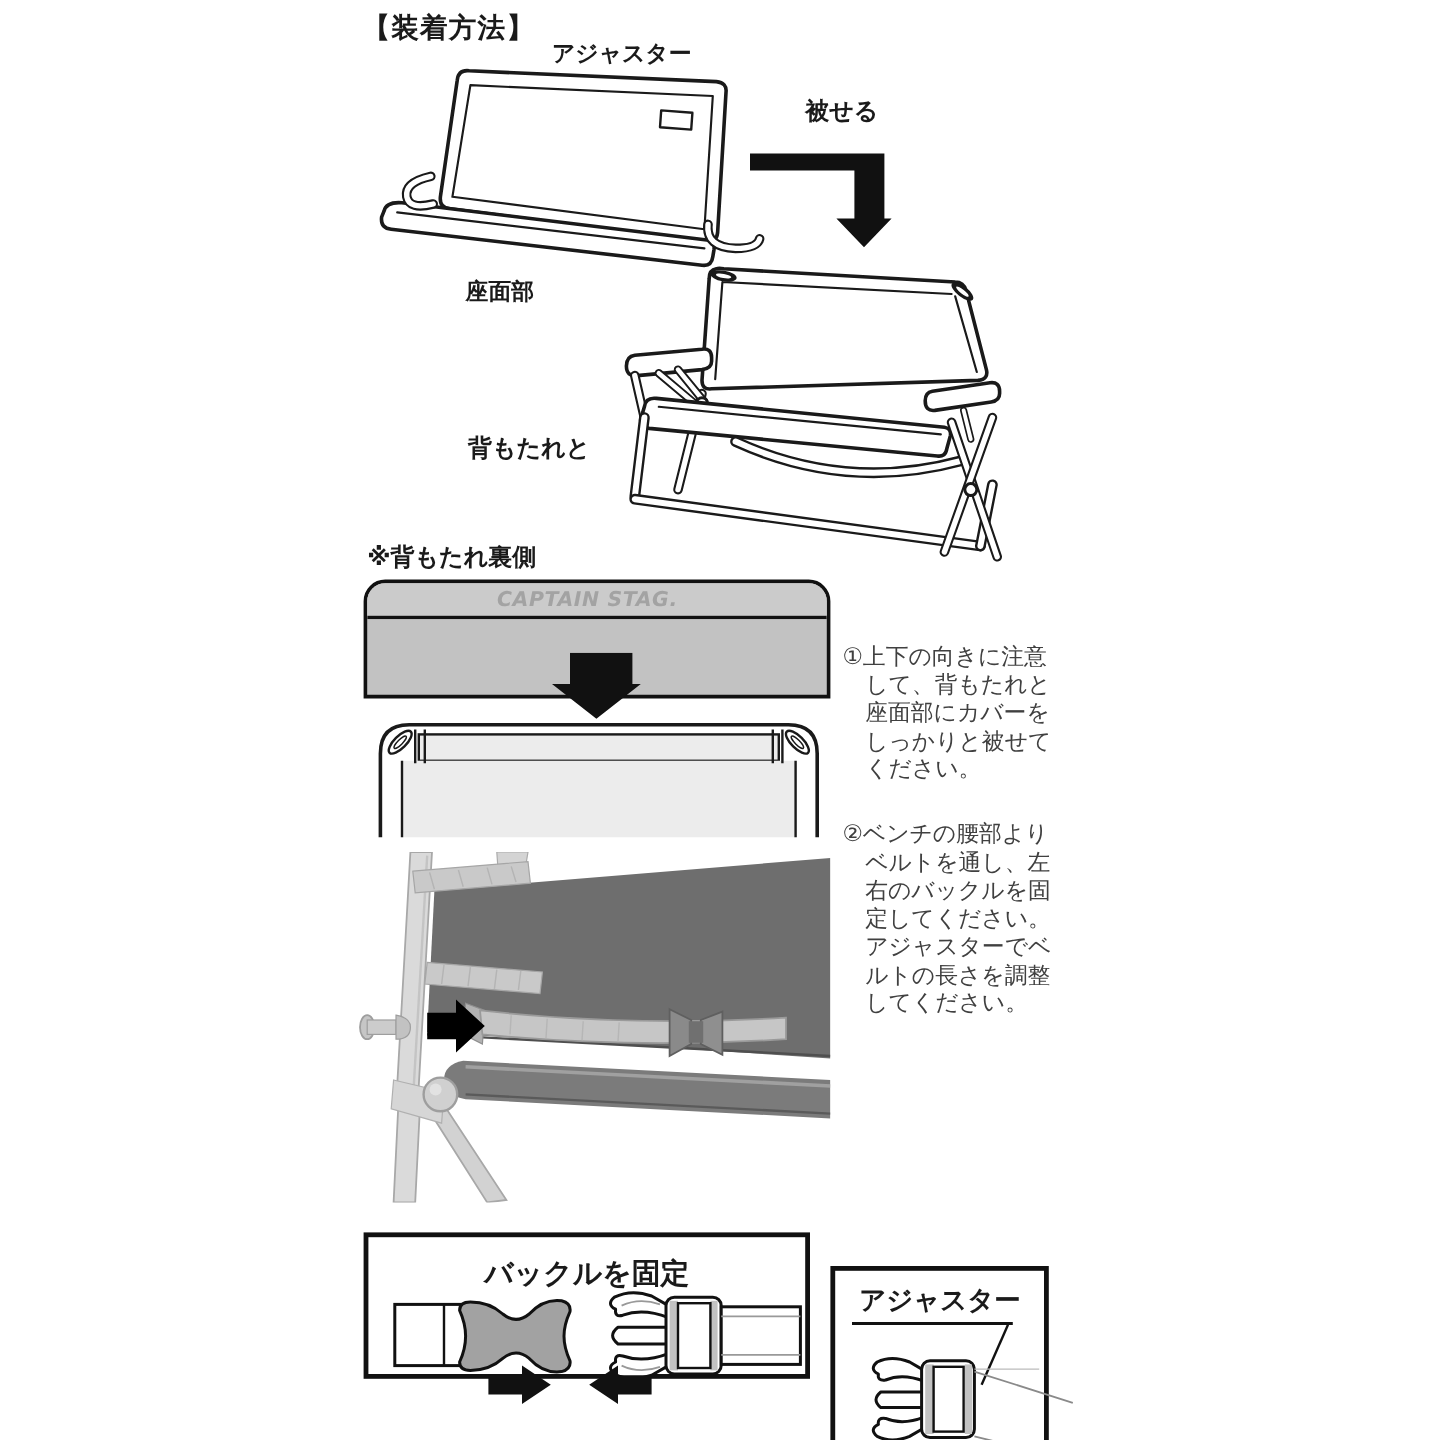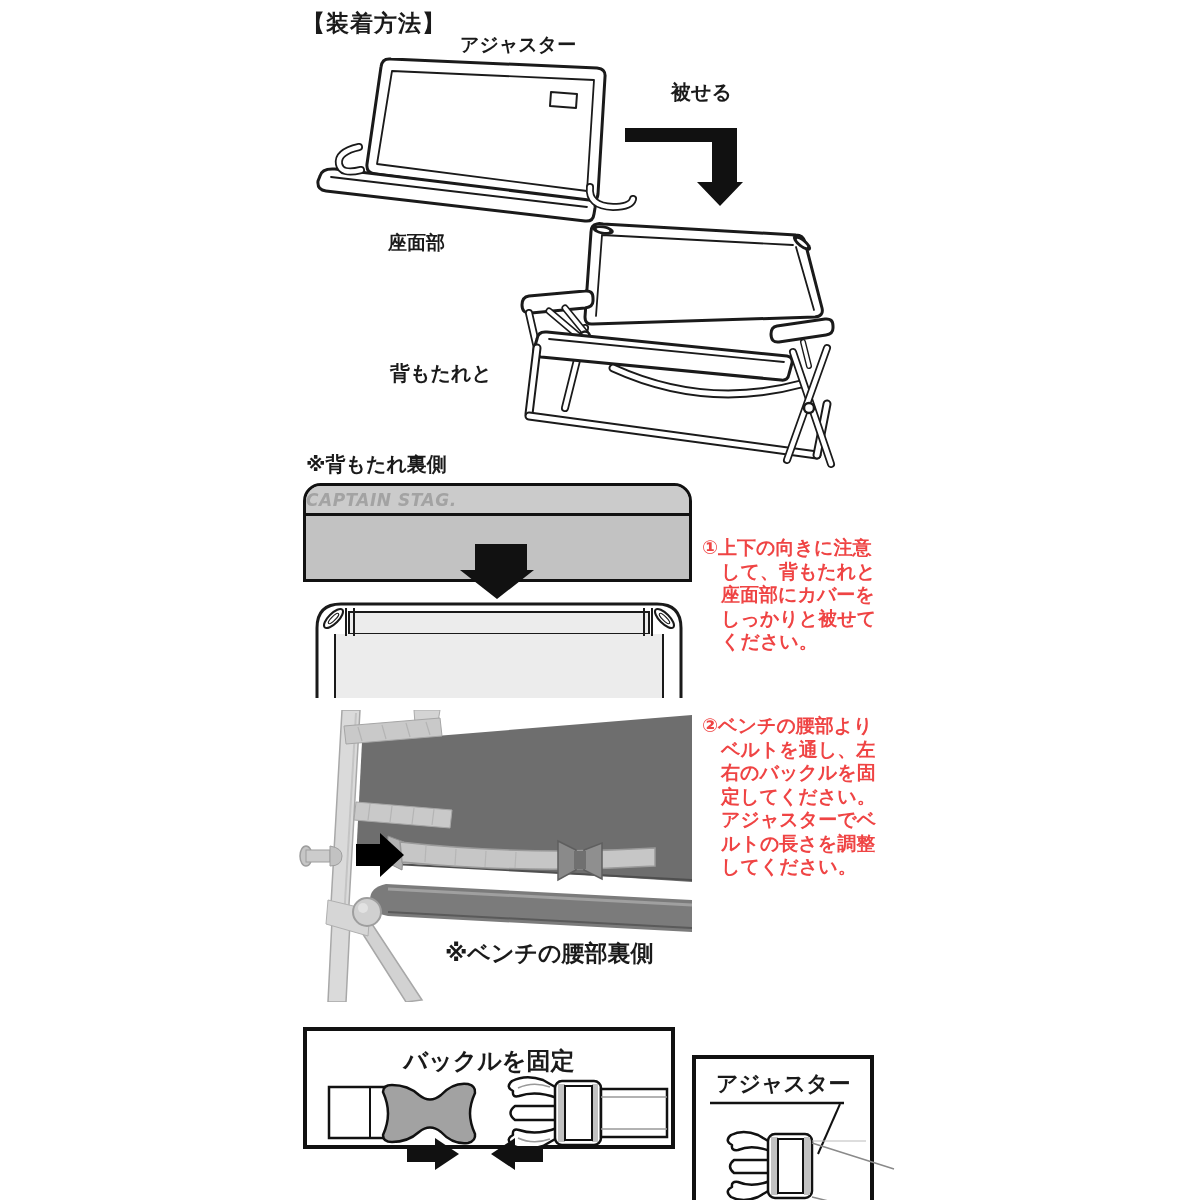--- a/index.html
+++ b/index.html
@@ -6,33 +6,33 @@
   .canvas{
     position:relative;width:1200px;height:1200px;background:#ffffff;overflow:hidden;
     font-family:"DejaVu Sans","Liberation Sans",sans-serif;color:#111;border-radius:29px;
   }
   .abs{position:absolute;}
   .jp{font-weight:700;color:#1a1a1a;white-space:nowrap;}
   .title{font-size:23px;font-weight:800;letter-spacing:1px;}
   .lbl19{font-size:19px;}
   .lbl20{font-size:20px;}
   .steptext{
-    font-size:19px;line-height:23.5px;font-weight:700;color:#ef4444;
+    font-size:19px;line-height:23.5px;font-weight:400;color:#404040;
     white-space:pre-line;width:185px;
   }
   .caption23{font-size:23px;font-weight:700;}
   
   .back-panel{
     left:303px;top:483px;width:389px;height:99px;box-sizing:border-box;
     background:#c2c2c2;border:3px solid #111;border-radius:18px 18px 0 0;
   }
   .back-panel .strip{
     height:30px;background:#cbcbcb;border-bottom:3px solid #111;
     border-radius:15px 15px 0 0;
-    display:flex;align-items:center;justify-content:flex-start;padding-right:16px;box-sizing:border-box;
+    display:flex;align-items:center;justify-content:center;padding-right:16px;box-sizing:border-box;
   }
   .brand{
     font-size:17px;font-style:italic;font-weight:800;color:#a3a3a3;letter-spacing:.5px;white-space:nowrap;
   }
   
   .bbox{box-sizing:border-box;border:4px solid #111;background:#fff;}
   .bbox .boxtitle{position:absolute;left:0;right:0;top:14px;text-align:center;font-size:24px;font-weight:800;color:#1a1a1a;}
   .bbox .boxtitle2{position:absolute;left:20px;top:10px;font-size:22px;font-weight:800;color:#1a1a1a;}
   svg{display:block;}
 </style>
@@ -197,29 +197,28 @@
     <circle cx="67" cy="198" r="5" fill="#e2e2e2"></circle>
     <g>
       <ellipse cx="10" cy="146" rx="6" ry="10" fill="#c6c6c6" stroke="#9e9e9e" stroke-width="1.5"></ellipse>
       <rect x="10" y="140" width="24" height="12" fill="#cccccc" stroke="#9e9e9e" stroke-width="1"></rect>
       <path d="M34,136 Q46,138 46,146 Q46,156 34,156 Z" fill="#c2c2c2" stroke="#9e9e9e" stroke-width="1"></path>
     </g>
 
     <path d="M60,134 L84,134 L84,123 L108,145 L84,167 L84,156 L60,156 Z" fill="#000"></path>
   </svg>
 
-  <div class="abs steptext" style="left:702px;top:714px;">②ベンチの腰部より
+  <div class="abs steptext" style="left:702px;top:684px;">②ベンチの腰部より
 　ベルトを通し、左
 　右のバックルを固
 　定してください。
 　アジャスターでベ
 　ルトの長さを調整
 　してください。</div>
 
-  <div class="abs jp caption23" style="left:445px;top:938px;">※ベンチの腰部裏側</div>
 
   <div class="abs bbox" style="left:303px;top:1027px;width:372px;height:122px;">
     <div class="boxtitle">バックルを固定</div>
     <svg style="position:absolute;left:0;top:0;" width="364" height="159" viewBox="0 0 364 159">
 
       <rect x="22" y="56" width="72" height="51" fill="#fff" stroke="#111" stroke-width="2.5"></rect>
       <path d="M63,56 L63,107" stroke="#111" stroke-width="2" fill="none"></path>
       <path d="M85,54 Q101,54 112,64 Q123,73 134,64 Q146,51 161,53 Q169,55 168,62 Q163,73 163,82.5 Q163,92 168,103 Q169,110 161,112 Q146,114 134,101 Q123,92 112,101 Q101,111 85,111 Q76,111 76,104 Q81,93 81,82.5 Q81,72 76,61 Q76,54 85,54 Z" fill="#a2a2a2" stroke="#111" stroke-width="2.5" stroke-linejoin="round"></path>
 
       <g stroke="#111" stroke-width="2.5" stroke-linejoin="round" fill="#fff">

